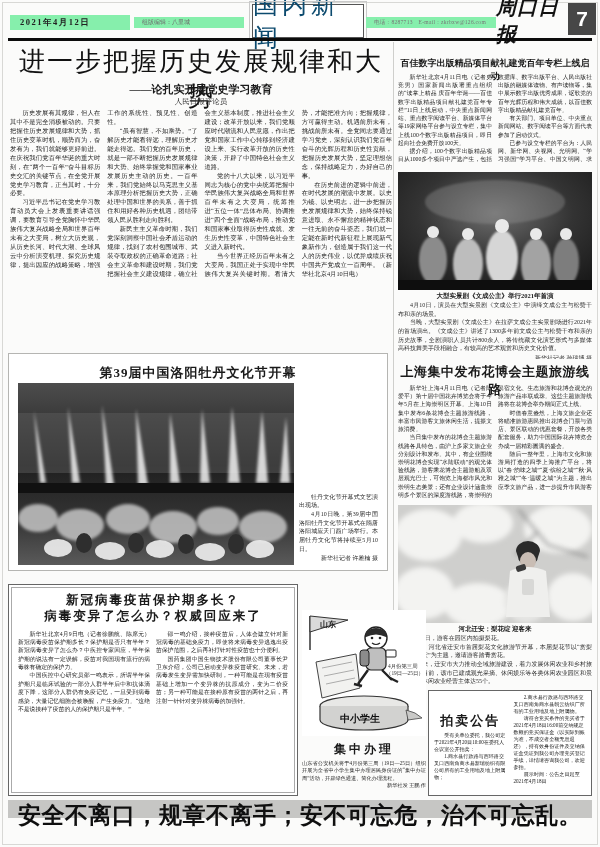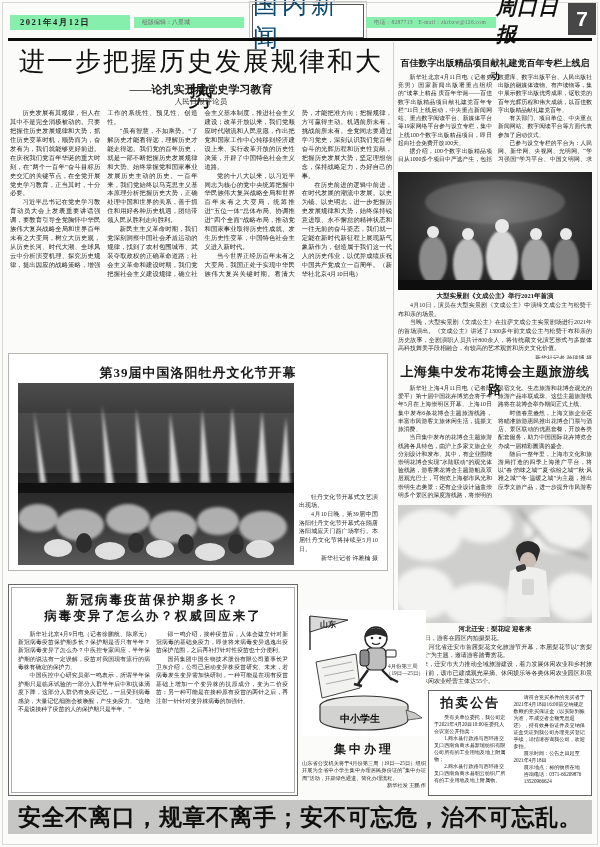--- a/index.html
+++ b/index.html
@@ -77,25 +77,25 @@
   .cartoon{left:302px;top:610px;width:124px;height:186px;}
   .cartoon-art{width:124px;height:126px;}
   .cartoon-title{text-align:center;font-size:12px;font-weight:bold;letter-spacing:3px;margin-top:1px;}
   .cartoon-cap{font-size:5.2px;line-height:1.4;text-align:justify;margin-top:2px;color:#2a2a2a;}
   .cartoon-credit{font-size:5.2px;text-align:right;}
 
   
   .auction-box{left:428px;top:690px;width:164px;height:106px;border:1px solid #666;box-sizing:border-box;
           padding:3px 5px;background:#fff;}
   .auction-text{column-count:2;column-gap:7px;font-size:5.1px;line-height:1.38;height:96px;overflow:hidden;}
-  .auction-title{font-size:13px;font-weight:bold;text-align:center;letter-spacing:2px;margin:0 0 2px 0;}
+  .auction-title{font-size:13px;font-weight:bold;text-align:center;letter-spacing:2px;margin:18px 0 2px 0;}
   .auction-line{margin:0;text-indent:0;}
 
   
-  .banner{left:8px;top:800px;width:584px;height:34px;background:#c6c6c4;display:flex;align-items:center;
+  .banner{left:8px;top:800px;width:584px;height:18px;background:#c6c6c4;display:flex;align-items:flex-start;
           justify-content:center;font-size:23px;font-weight:bold;color:#0f0f0f;letter-spacing:.5px;}
 </style>
 </head>
 <body>
 
 <div class="page-frame"></div>
 
 <div class="abs h-bar h-date">2021年4月12日</div>
 <div class="abs h-bar h-editor">组版编辑：八里城</div>
 <div class="abs h-section">

